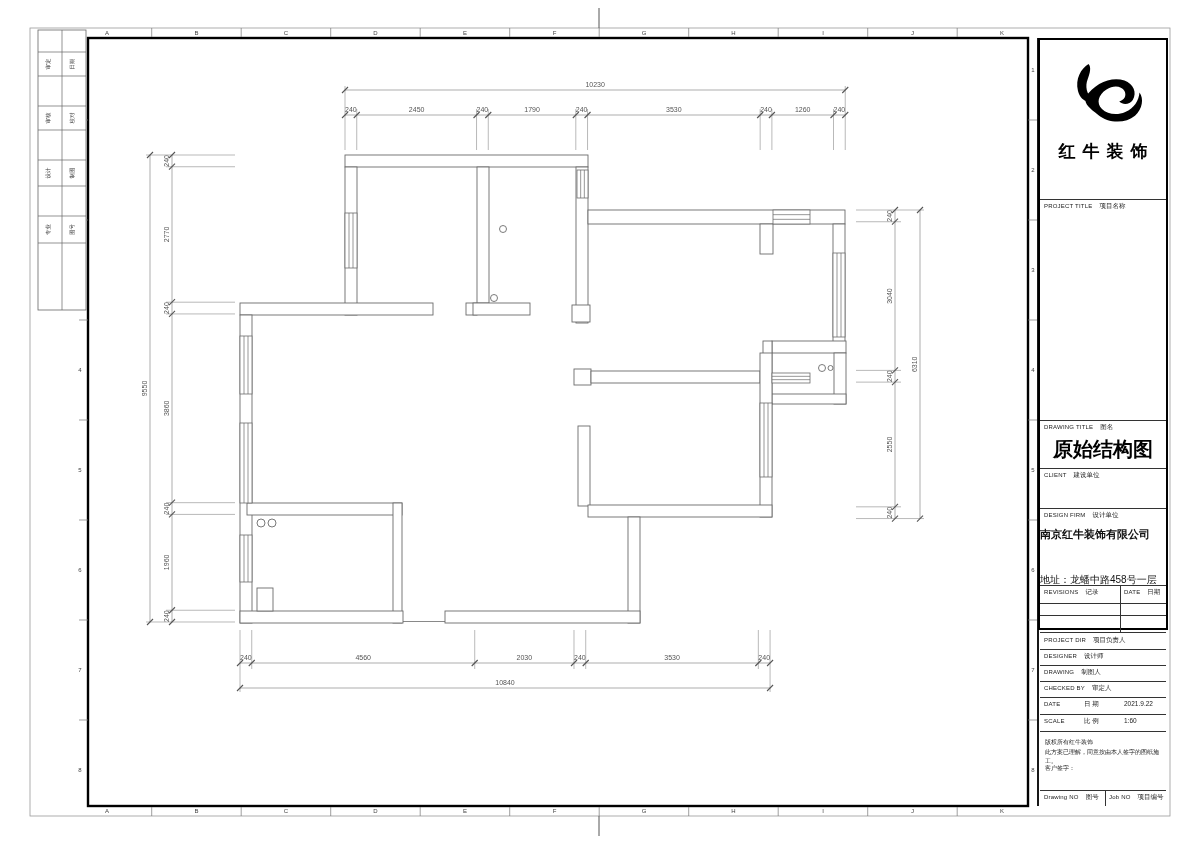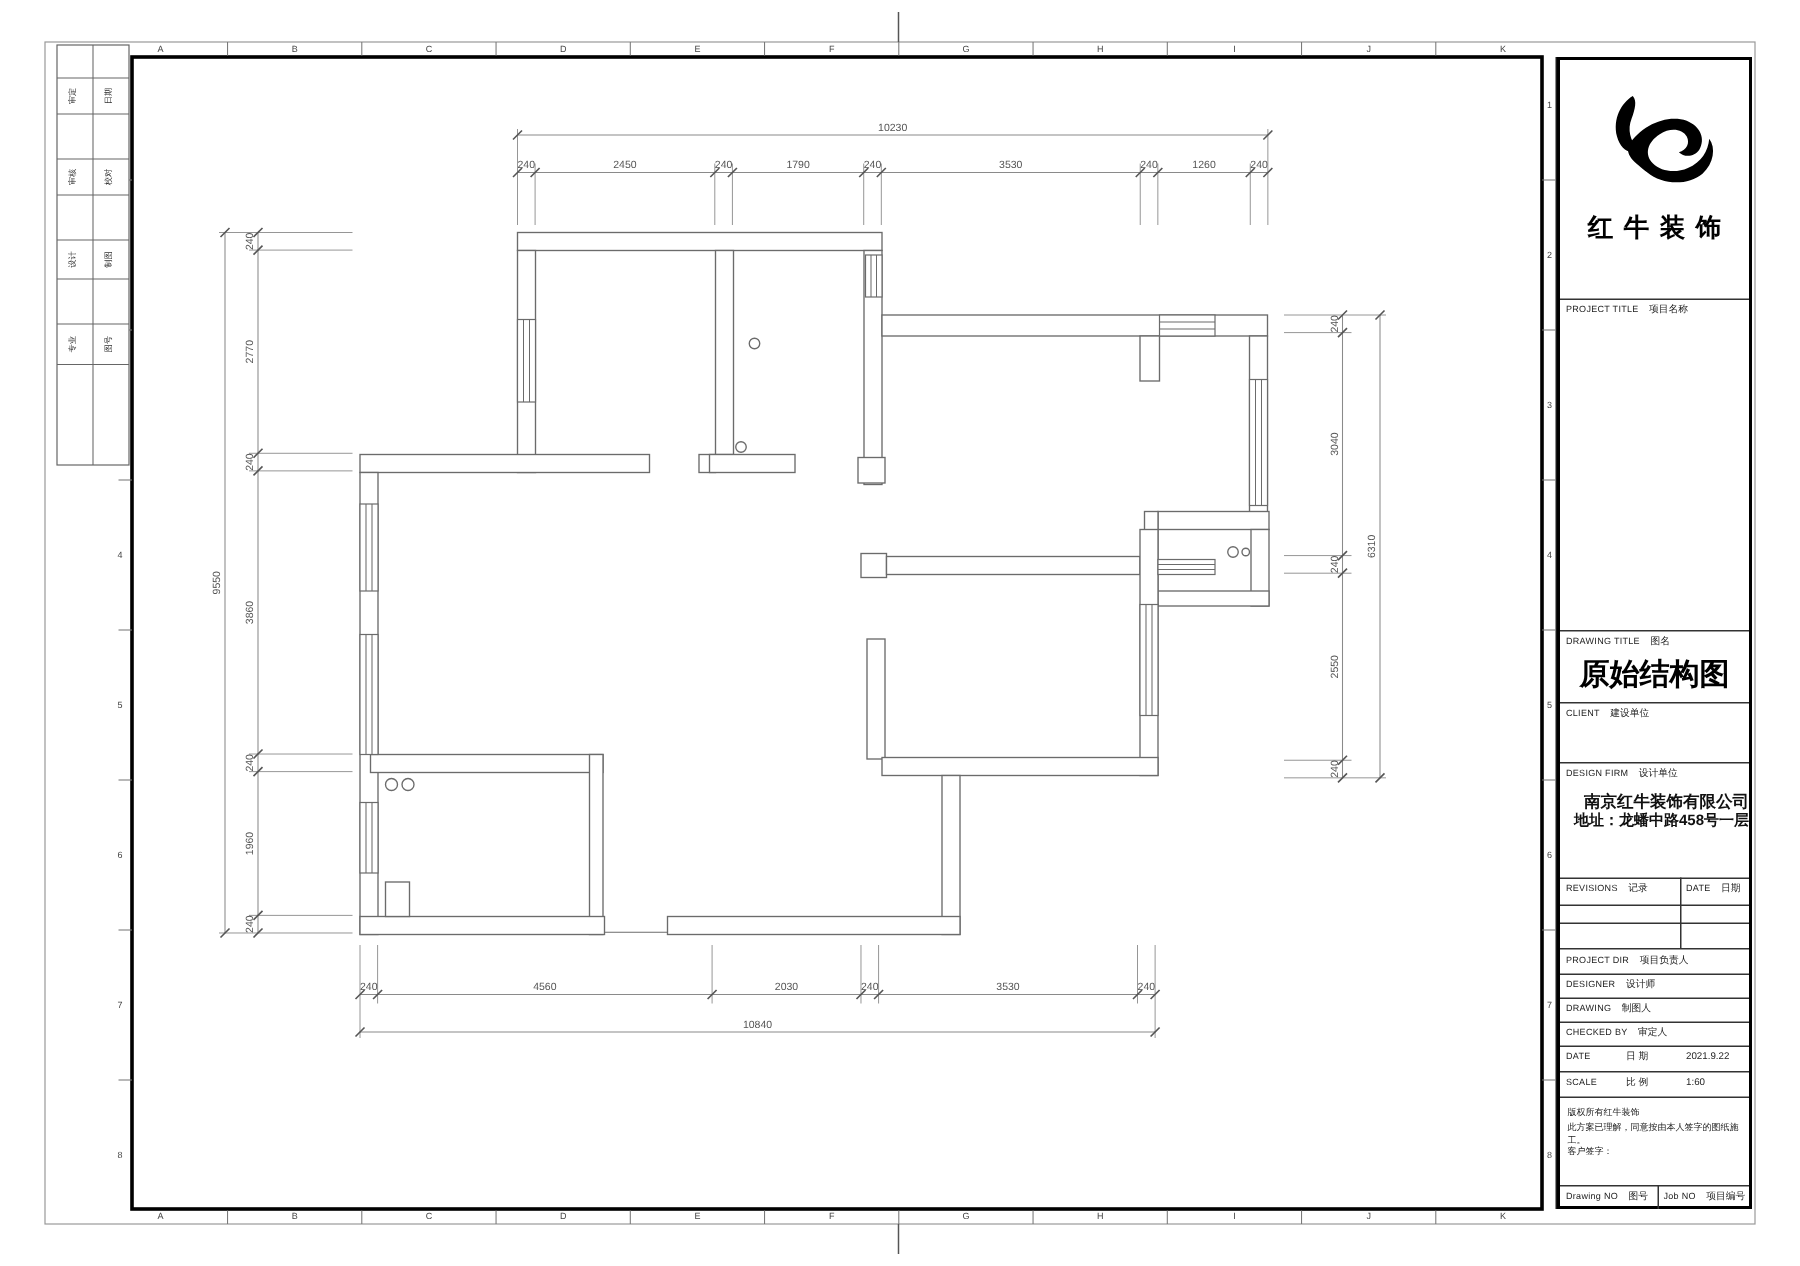--- a/index.html
+++ b/index.html
@@ -1,36 +1,36 @@
 <!DOCTYPE html>
 <html><head>
 <meta charset="utf-8">
 <style>
   html,body{margin:0;padding:0;background:#fff;}
   .sheet{position:relative;width:1200px;height:844px;background:#fff;overflow:hidden;
          font-family:"Liberation Sans",sans-serif;}
   svg{position:absolute;left:0;top:0;}
   
-  .titleblock{position:absolute;left:1038px;top:38px;width:130px;height:768px;
+  .titleblock{position:absolute;left:1038px;top:38px;width:130px;height:592px;
               border:2px solid #000;box-sizing:border-box;background:#fff;}
   .tb-line{position:absolute;left:0;right:0;border-top:1px solid #333;}
   .tb-vline{position:absolute;border-left:1px solid #333;}
   .tb-row{position:absolute;left:4px;right:2px;display:flex;align-items:baseline;
           font-size:6px;color:#222;white-space:nowrap;overflow:hidden;}
   .tb-row .en{letter-spacing:.2px;}
   .tb-row .cn{margin-left:7px;font-size:6.5px;}
   .tb-row .val{margin-left:8px;font-size:6.5px;}
   .tb-row.w3 .en{flex:0 0 40px;}
   .tb-row.w3 .cn{flex:0 0 32px;margin-left:0;}
   .brand{position:absolute;left:0;right:0;text-align:center;
          font-family:"Liberation Serif",serif;font-weight:bold;color:#000;}
   .brand.name{top:100px;font-size:17px;letter-spacing:7px;text-indent:7px;}
   .bigtitle{position:absolute;left:0;right:0;top:396px;text-align:center;
             font-family:Liberation Sans, sans-serif;font-weight:bold;font-size:20px;color:#000;}
-  .firm{position:absolute;left:0;right:0;text-align:right;color:#111;font-weight:bold;}
+  .firm{position:absolute;left:0;right:0;text-align:left;color:#111;font-weight:bold;}
   .copy{position:absolute;left:5px;right:3px;font-size:6px;color:#222;line-height:9px;}
   .logo-svg{position:absolute;left:20px;top:18px;}
 </style>
 </head>
 <body>
 
 <div class="sheet">
 
   <svg id="plan-svg" width="1200" height="844" viewBox="0 0 1200 844">
       <g>
@@ -347,21 +347,21 @@
       <span class="en">CLIENT</span>
       <span class="cn">建设单位</span>
     </div>
 
     <div class="tb-line" style="top:468px"></div>
     <div class="tb-row" style="top:471px">
       <span class="en">DESIGN FIRM</span>
       <span class="cn">设计单位</span>
     </div>
     <div class="firm" style="top:487px;font-size:11px">南京红牛装饰有限公司</div>
-    <div class="firm" style="top:500px;font-size:10px;font-weight:bold">地址：龙蟠中路458号一层</div>
+    <div class="firm" style="top:533px;font-size:10px;font-weight:normal">地址：龙蟠中路458号一层</div>
 
     <div class="tb-line" style="top:545px"></div>
     <div class="tb-vline" style="left:80px;top:545px;height:47px"></div>
     <div class="tb-row" style="top:548px;right:48px">
       <span class="en">REVISIONS</span>
       <span class="cn">记录</span>
     </div>
     <div class="tb-row" style="left:84px;top:548px">
       <span class="en">DATE</span>
       <span class="cn">日期</span>

